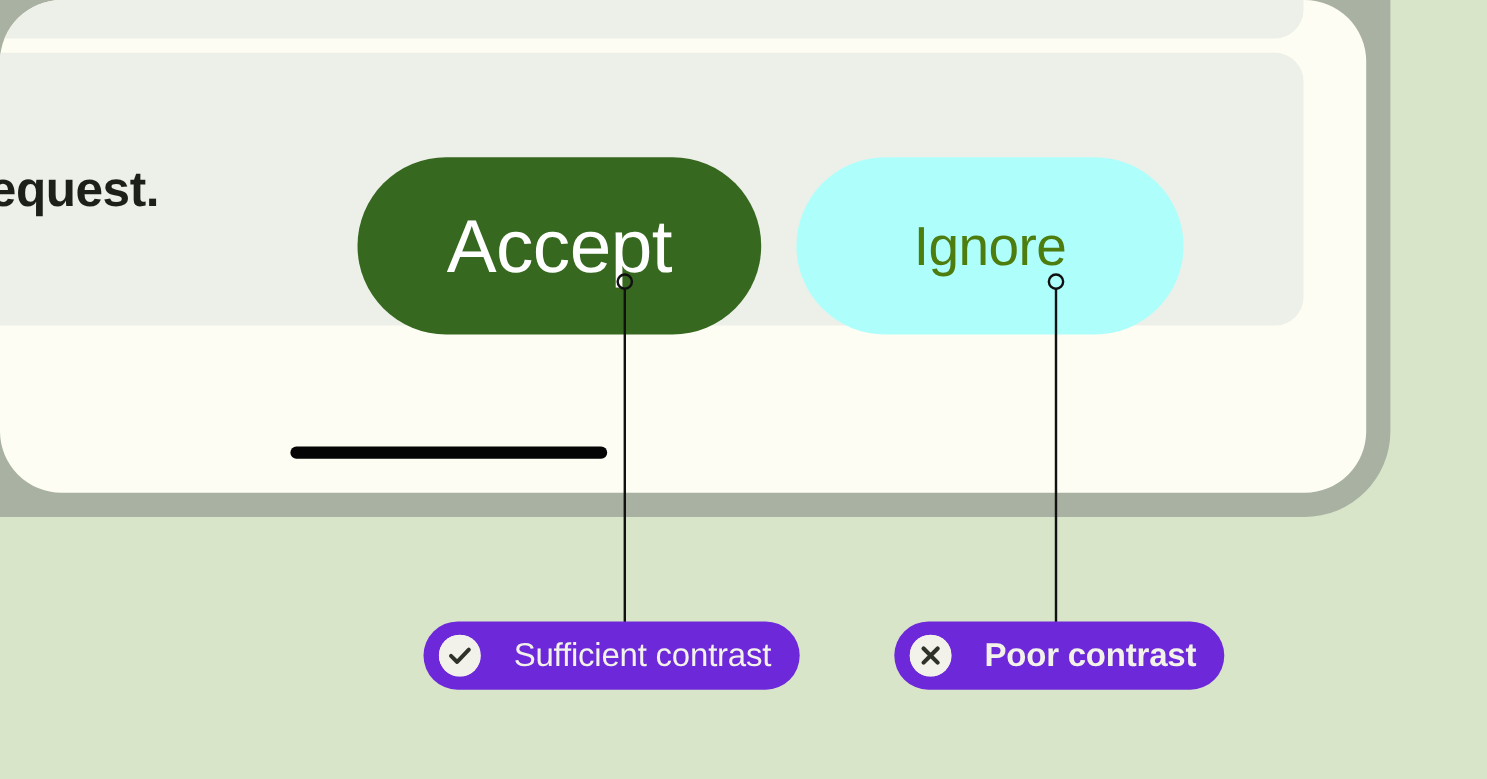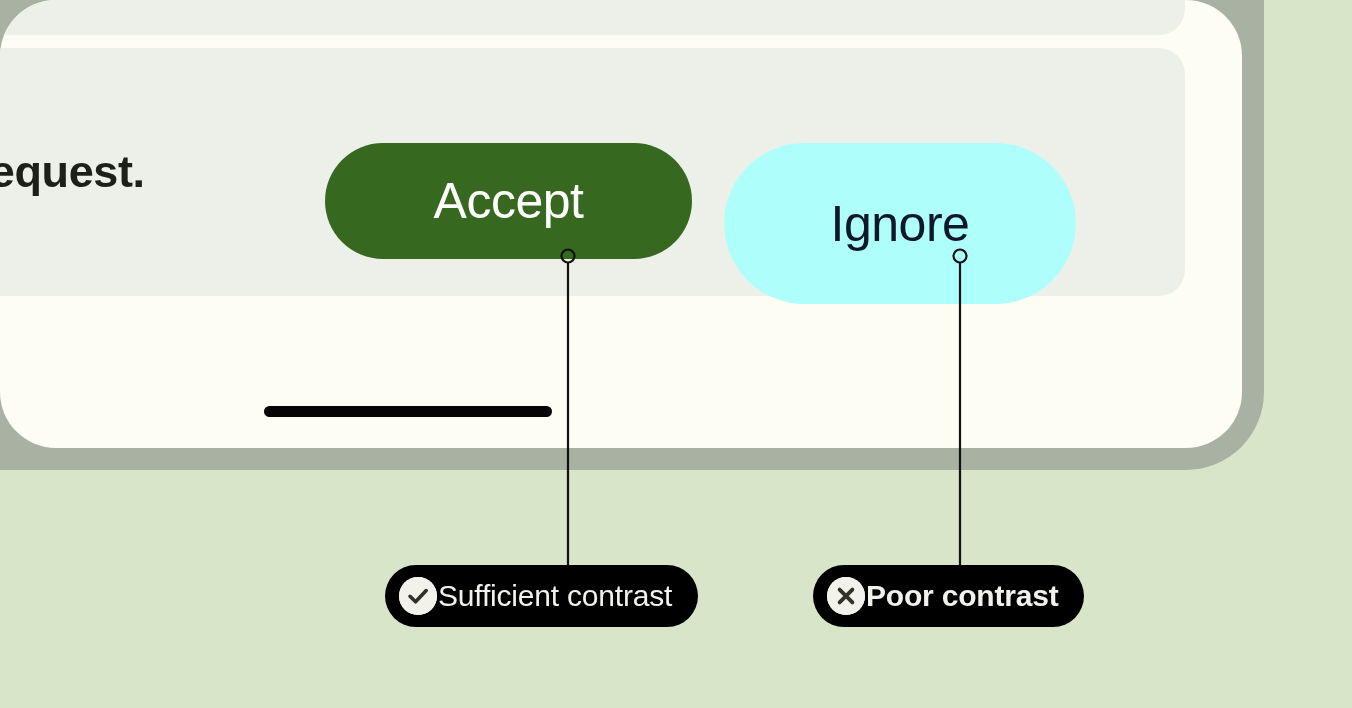--- a/index.html
+++ b/index.html
@@ -93,35 +93,35 @@
     border: none;
     cursor: pointer;
     padding: 0;
     font-family: "Liberation Sans", sans-serif;
     letter-spacing: -0.5px;
   }
   .btn-accept {
     left: 385px;
     top: 95px;
     width: 367px;
-    height: 116px;
+    height: 161px;
     border-radius: 81px;
     background: #36681f;
     color: #ffffff;
-    font-size: 50px;
+    font-size: 68px;
     font-weight: 400;
   }
   .btn-ignore {
     left: 784px;
     top: 95px;
     width: 352px;
     height: 161px;
     border-radius: 81px;
     background: #aefffb;
-    color: #0f172a;
+    color: #4d7c0f;
     font-size: 50px;
     font-weight: 400;
   }
 
   
   .home-indicator {
     position: absolute;
     left: 264px;
     top: 406px;
     width: 288px;
@@ -137,25 +137,25 @@
     top: 0;
     width: 1352px;
     height: 708px;
     pointer-events: none;
   }
 
   .pill {
     position: absolute;
     display: flex;
     align-items: center;
-    gap: 1px;
+    gap: 30px;
     height: 62px;
     padding: 0 26px 0 14px;
     border-radius: 34px;
-    background: #000000;
+    background: #6d28d9;
     color: #f3f2ea;
     font-size: 30px;
     letter-spacing: -0.2px;
     white-space: nowrap;
   }
   .pill-sufficient { left: 385px; top: 565px; }
   .pill-poor       { left: 813px; top: 565px; font-weight: bold; }
 
   .pill-icon {
     width: 38px;

